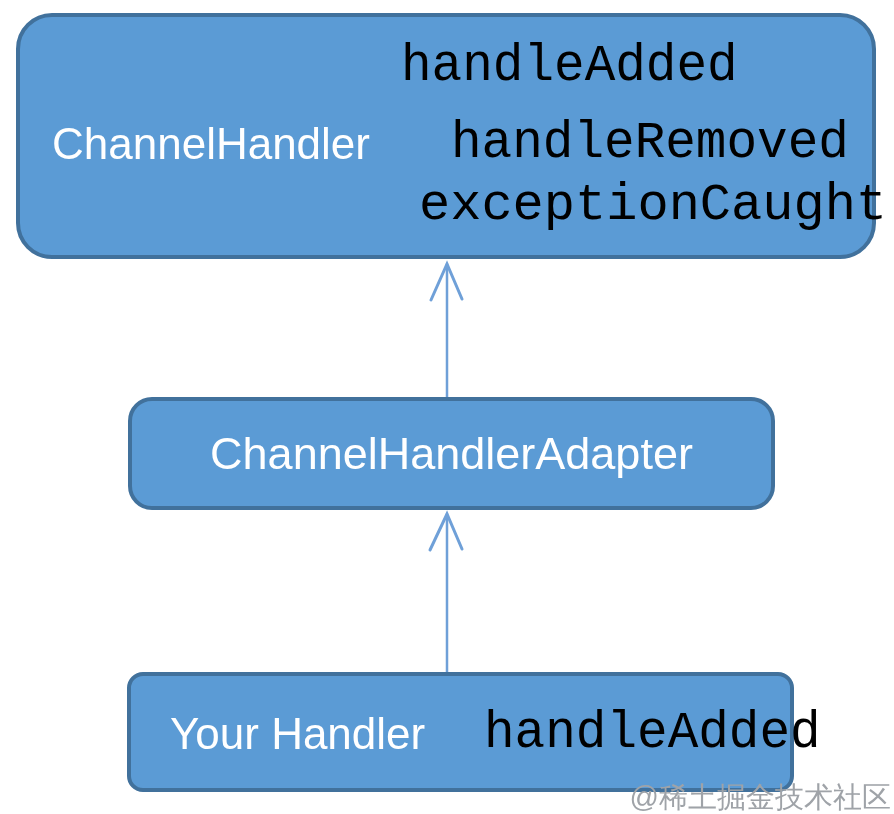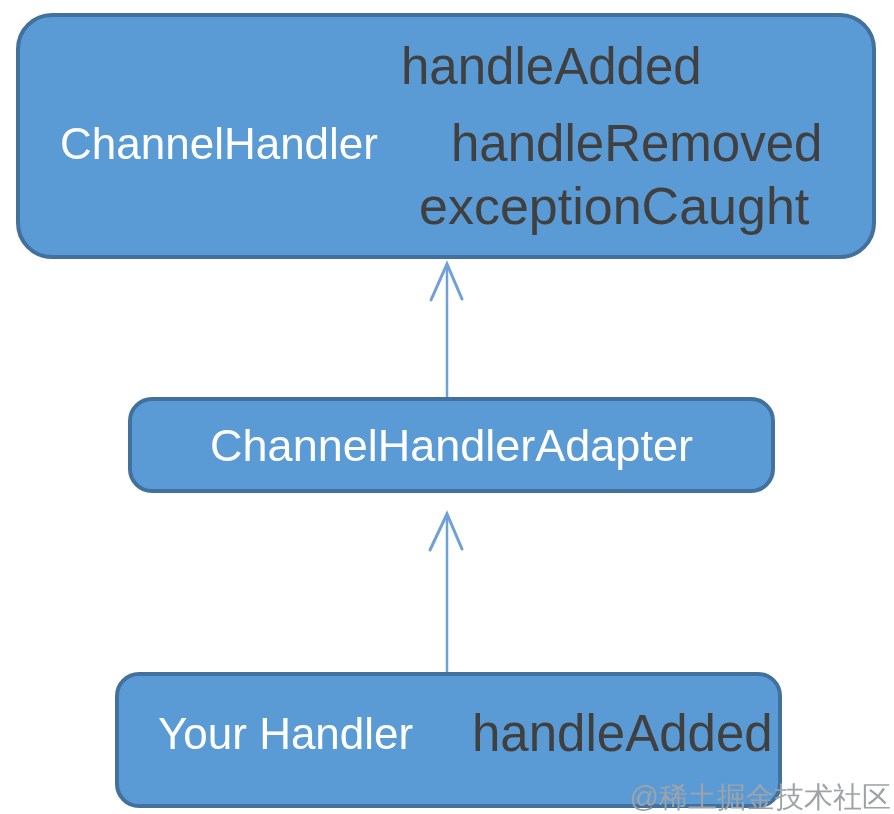--- a/index.html
+++ b/index.html
@@ -25,45 +25,46 @@
     left: 16px;
     top: 13px;
     width: 860px;
     height: 246px;
     border-radius: 36px;
   }
   .node-middle {
     left: 128px;
     top: 397px;
     width: 647px;
-    height: 96px;
+    height: 113px;
     border-radius: 24px;
     display: flex;
     align-items: center;
     justify-content: center;
   }
   .node-bottom {
-    left: 115px;
+    left: 127px;
     top: 672px;
     width: 667px;
-    height: 136px;
-    border-radius: 24px;
+    height: 120px;
+    border-radius: 16px;
   }
   .class-label {
     color: #ffffff;
     white-space: nowrap;
   }
   .method-label {
-    color: #404040;
+    color: #000000;
     white-space: nowrap;
+    font-family: Liberation Mono, monospace;
   }
   
   .node-top .class-label {
     position: absolute;
-    left: 40px;
+    left: 32px;
     top: 105px;
     font-size: 44px;
     line-height: 44px;
   }
   .node-top .method-added {
     position: absolute;
     left: 381px;
     top: 24px;
     font-size: 51px;
     line-height: 51px;

